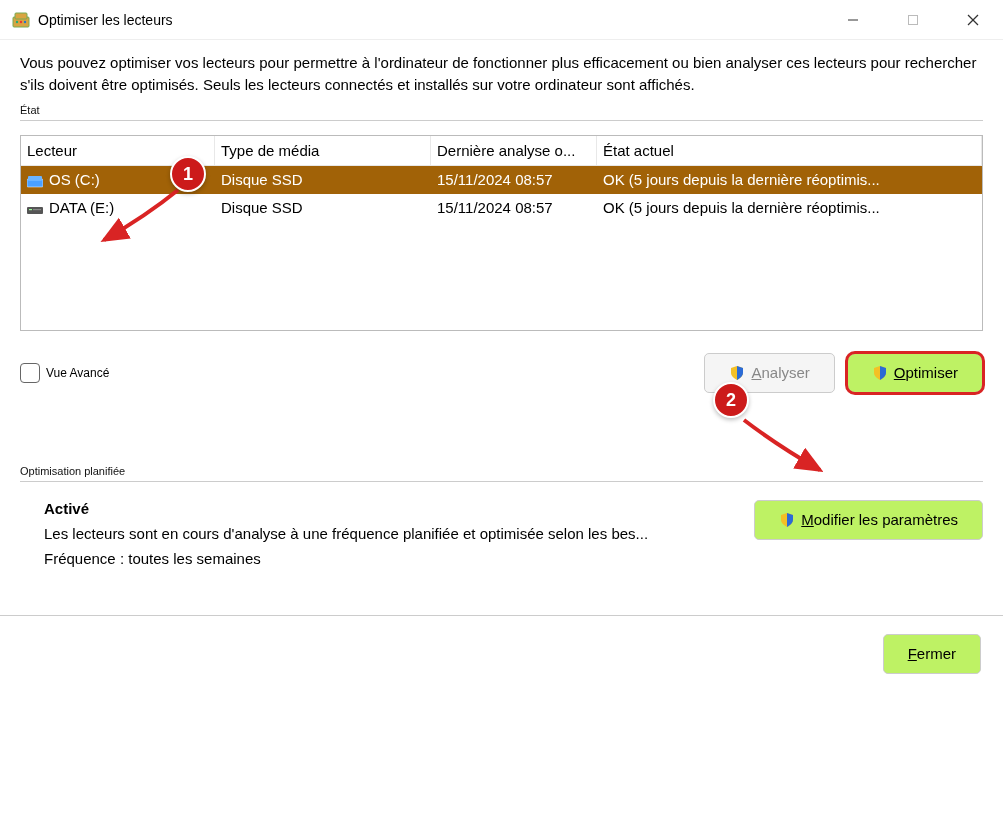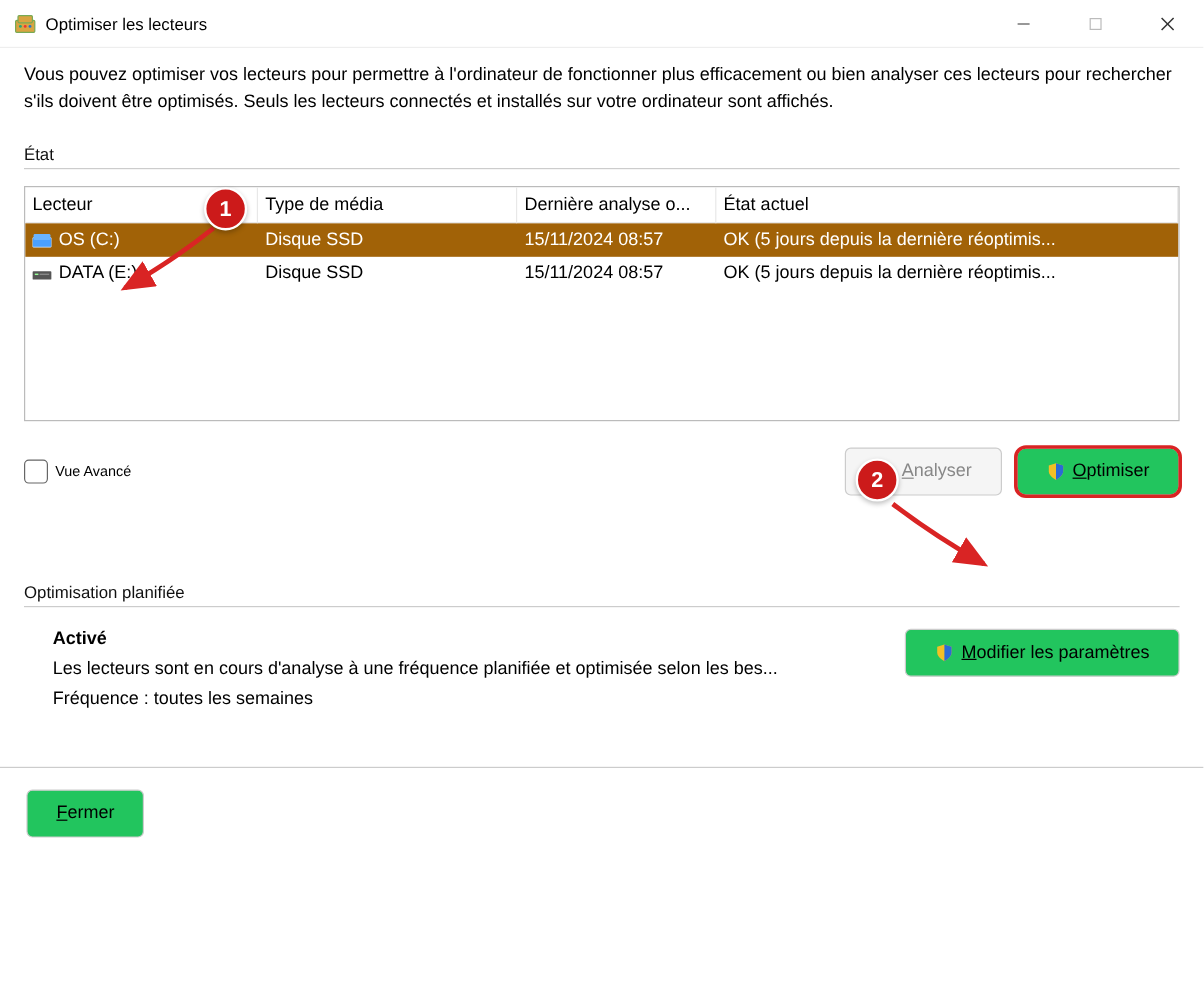--- a/index.html
+++ b/index.html
@@ -34,23 +34,23 @@
   .win-btn {
     width: 60px;
     display: flex;
     align-items: center;
     justify-content: center;
     color: #555;
   }
   .content {
     padding: 12px 20px 0 20px;
   }
-  .intro { line-height: 1.45; margin-bottom: 24px; }
+  .intro { line-height: 1.45; margin-bottom: 8px; }
   .section-label {
-    font-size: 14px;
+    font-size: 11px;
     color: #111;
     margin-bottom: 4px;
   }
   .section-hr {
     border: 0;
     border-top: 1px solid #ccc;
     margin: 4px 0 14px 0;
   }
   .listview {
     border: 1px solid #bbb;
@@ -107,21 +107,21 @@
     background: #fff;
     margin-right: 6px;
   }
   .checkbox-wrap { display: flex; align-items: center; font-size: 12px; }
   .spacer { flex: 1; }
   .btn {
     height: 40px;
     padding: 0 24px;
     border: 1px solid #ccc;
     border-radius: 5px;
-    background: #22c55e;
+    background: #bef264;
     font-size: 15px;
     display: inline-flex;
     align-items: center;
     justify-content: center;
     gap: 6px;
     cursor: pointer;
   }
   .btn.disabled { color: #888; background: #f5f5f5; }
   .btn .underline { text-decoration: underline; }
   .btn-highlight {
@@ -138,20 +138,21 @@
   .sched-text .line { margin-bottom: 8px; }
   .modify-btn { margin-top: 0; }
   
   .footer-hr {
     border: 0;
     border-top: 1px solid #ccc;
     margin: 40px 0 0 0;
   }
   .footer {
     display: flex;
+    justify-content: flex-end;
     padding: 18px 22px;
   }
   
   
   .callout {
     position: absolute;
     width: 36px; height: 36px;
     border-radius: 50%;
     background: #cc1a1a;
     color: #fff;

